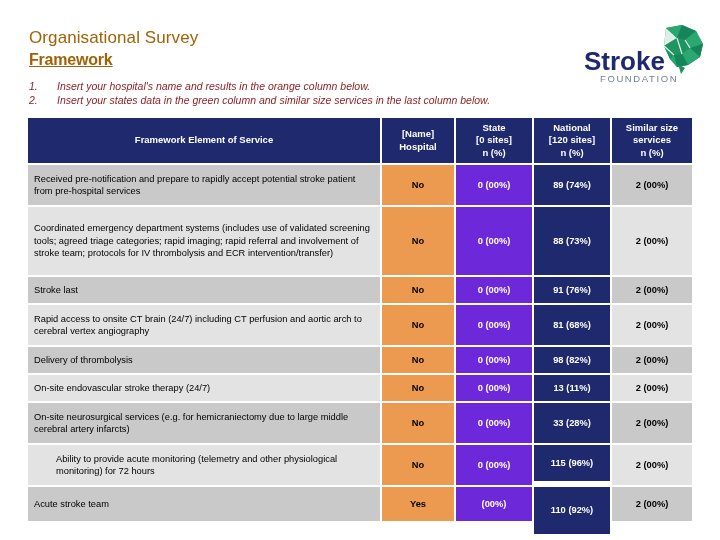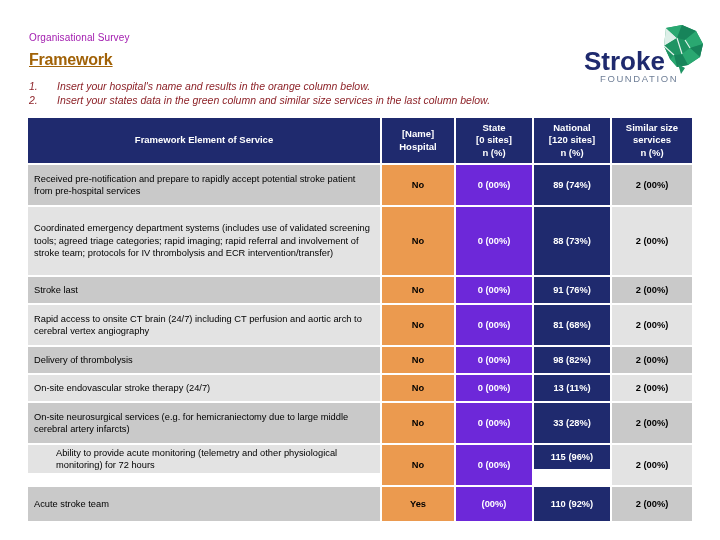--- a/index.html
+++ b/index.html
@@ -22,23 +22,23 @@
     left: 0; top: 0;
     width: 720px;
     height: 112px;
   }
   .title-block {
     position: absolute;
     left: 29px;
     top: 28px;
   }
   .title-small {
-    font-size: 10px;
+    font-size: 17px;
     line-height: 19px;
-    color: #a21caf;
+    color: #a16207;
     letter-spacing: 0.1px;
   }
   .title-big {
     font-size: 16px;
     line-height: 27px;
     font-weight: bold;
     color: #a16207;
     letter-spacing: -0.2px;
     margin-top: -1px;
     text-decoration: underline;
@@ -282,27 +282,27 @@
         <div class="cell c-sim" style="height: 26px;">2 (00%)</div>
       </div>
       <div class="grid-row body-row">
         <div class="cell c-label" style="height: 40px;">On-site neurosurgical services (e.g. for hemicraniectomy due to large middle cerebral artery infarcts)</div>
         <div class="cell c-hosp" style="height: 40px;">No</div>
         <div class="cell c-state" style="height: 40px;">0 (00%)</div>
         <div class="cell c-nat" style="height: 40px;">33 (28%)</div>
         <div class="cell c-sim" style="height: 40px;">2 (00%)</div>
       </div>
       <div class="grid-row body-row alt">
-        <div class="cell c-label" style="height: 28px; padding-left: 28px;">Ability to provide acute monitoring (telemetry and other physiological monitoring) for 72 hours</div>
+        <div class="cell c-label" style="height: 40px; padding-left: 28px;">Ability to provide acute monitoring (telemetry and other physiological monitoring) for 72 hours</div>
         <div class="cell c-hosp" style="height: 40px;">No</div>
         <div class="cell c-state" style="height: 40px;">0 (00%)</div>
-        <div class="cell c-nat" style="height: 24px;">115 (96%)</div>
+        <div class="cell c-nat" style="height: 36px;">115 (96%)</div>
         <div class="cell c-sim" style="height: 40px;">2 (00%)</div>
       </div>
       <div class="grid-row body-row">
         <div class="cell c-label" style="height: 34px;">Acute stroke team</div>
         <div class="cell c-hosp" style="height: 34px;">Yes</div>
         <div class="cell c-state" style="height: 34px;">(00%)</div>
-        <div class="cell c-nat" style="height: 34px;">110 (92%)</div>
+        <div class="cell c-nat" style="height: 47px;">110 (92%)</div>
         <div class="cell c-sim" style="height: 34px;">2 (00%)</div>
       </div>
     </div>
 </div>
 
 </body></html>

